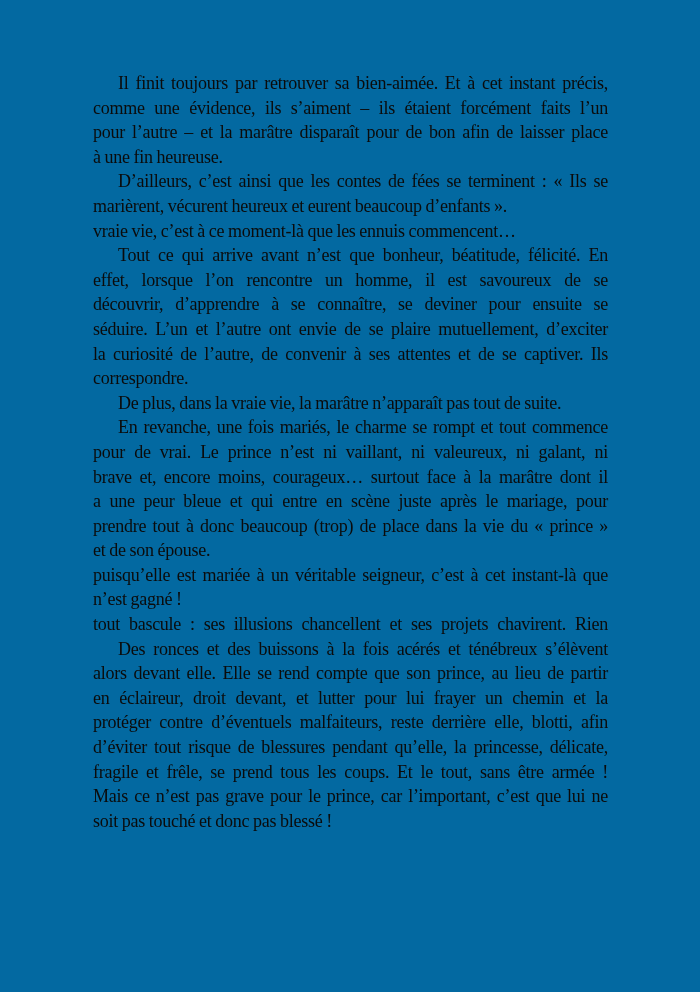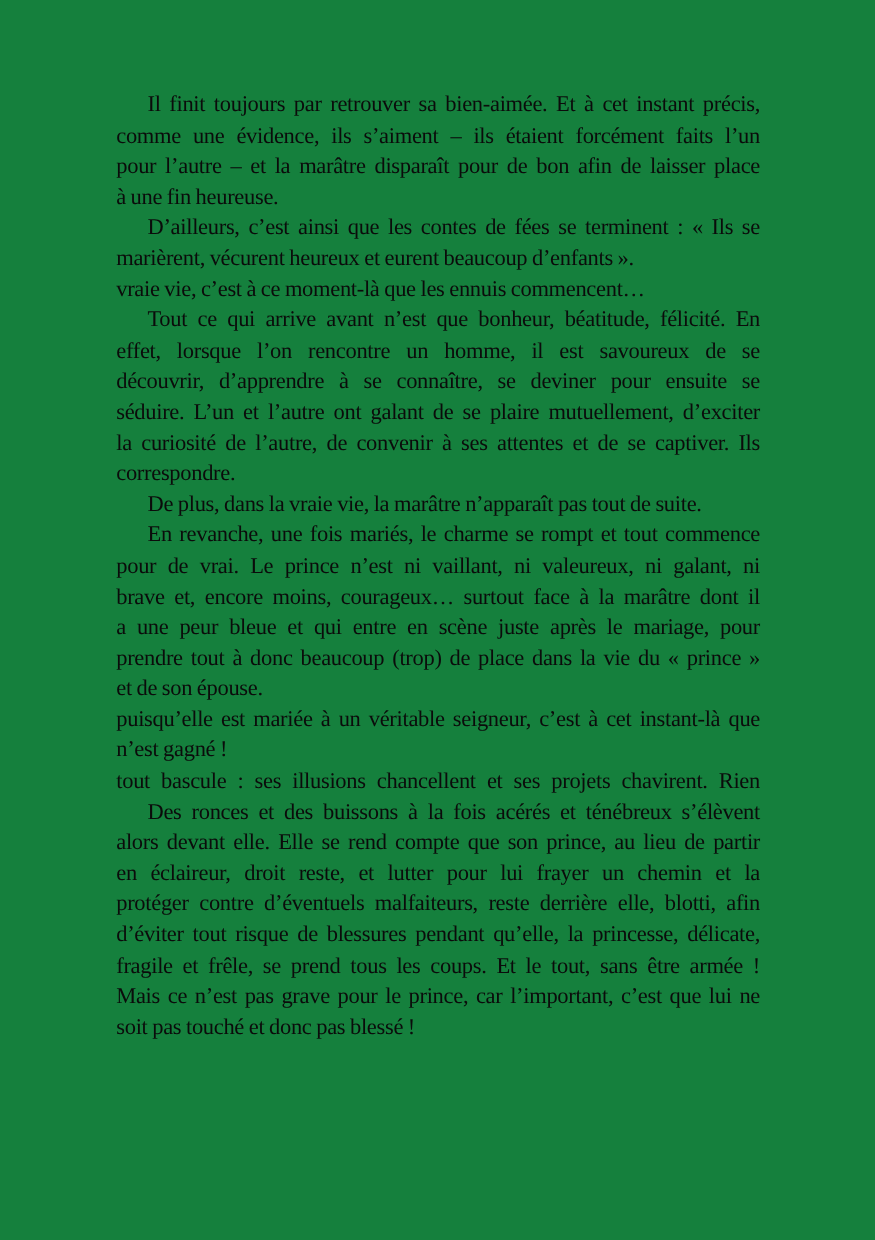--- a/index.html
+++ b/index.html
@@ -4,21 +4,21 @@
 <style>
   html, body {
     margin: 0;
     padding: 0;
     background: #ffffff;
   }
   .book-page {
     position: relative;
     width: 700px;
     height: 992px;
-    background: #15803d;
+    background: #0369a1;
     box-sizing: border-box;
     padding: 71px 112px 0 93px;
     overflow: hidden;
   }
   .page-text {
     width: 515px;
   }
   .paragraph {
     margin: 0;
     padding: 0;
@@ -56,21 +56,21 @@
         <div class="line para-first">D’ailleurs, c’est ainsi que les contes de fées se terminent : « Ils se</div>
         <div class="line para-last">marièrent, vécurent heureux et eurent beaucoup d’enfants ».</div>
       </div>
       <div class="paragraph">
         <div class="line para-last">vraie vie, c’est à ce moment-là que les ennuis commencent…</div>
       </div>
       <div class="paragraph">
         <div class="line para-first">Tout ce qui arrive avant n’est que bonheur, béatitude, félicité. En</div>
         <div class="line">effet, lorsque l’on rencontre un homme, il est savoureux de se</div>
         <div class="line">découvrir, d’apprendre à se connaître, se deviner pour ensuite se</div>
-        <div class="line">séduire. L’un et l’autre ont galant de se plaire mutuellement, d’exciter</div>
+        <div class="line">séduire. L’un et l’autre ont envie de se plaire mutuellement, d’exciter</div>
         <div class="line">la curiosité de l’autre, de convenir à ses attentes et de se captiver. Ils</div>
         <div class="line para-last">correspondre.</div>
       </div>
       <div class="paragraph">
         <div class="line para-first para-last">De plus, dans la vraie vie, la marâtre n’apparaît pas tout de suite.</div>
       </div>
       <div class="paragraph">
         <div class="line para-first">En revanche, une fois mariés, le charme se rompt et tout commence</div>
         <div class="line">pour de vrai. Le prince n’est ni vaillant, ni valeureux, ni galant, ni</div>
         <div class="line">brave et, encore moins, courageux… surtout face à la marâtre dont il</div>
@@ -79,21 +79,21 @@
         <div class="line para-last">et de son épouse.</div>
       </div>
       <div class="paragraph">
         <div class="line">puisqu’elle est mariée à un véritable seigneur, c’est à cet instant-là que</div>
         <div class="line para-last">n’est gagné !</div>
         <div class="line">tout bascule : ses illusions chancellent et ses projets chavirent. Rien</div>
       </div>
       <div class="paragraph">
         <div class="line para-first">Des ronces et des buissons à la fois acérés et ténébreux s’élèvent</div>
         <div class="line">alors devant elle. Elle se rend compte que son prince, au lieu de partir</div>
-        <div class="line">en éclaireur, droit reste, et lutter pour lui frayer un chemin et la</div>
+        <div class="line">en éclaireur, droit devant, et lutter pour lui frayer un chemin et la</div>
         <div class="line">protéger contre d’éventuels malfaiteurs, reste derrière elle, blotti, afin</div>
         <div class="line">d’éviter tout risque de blessures pendant qu’elle, la princesse, délicate,</div>
         <div class="line">fragile et frêle, se prend tous les coups. Et le tout, sans être armée !</div>
         <div class="line">Mais ce n’est pas grave pour le prince, car l’important, c’est que lui ne</div>
         <div class="line para-last">soit pas touché et donc pas blessé !</div>
       </div>
     </main>
 </div>
 
 </body></html>

